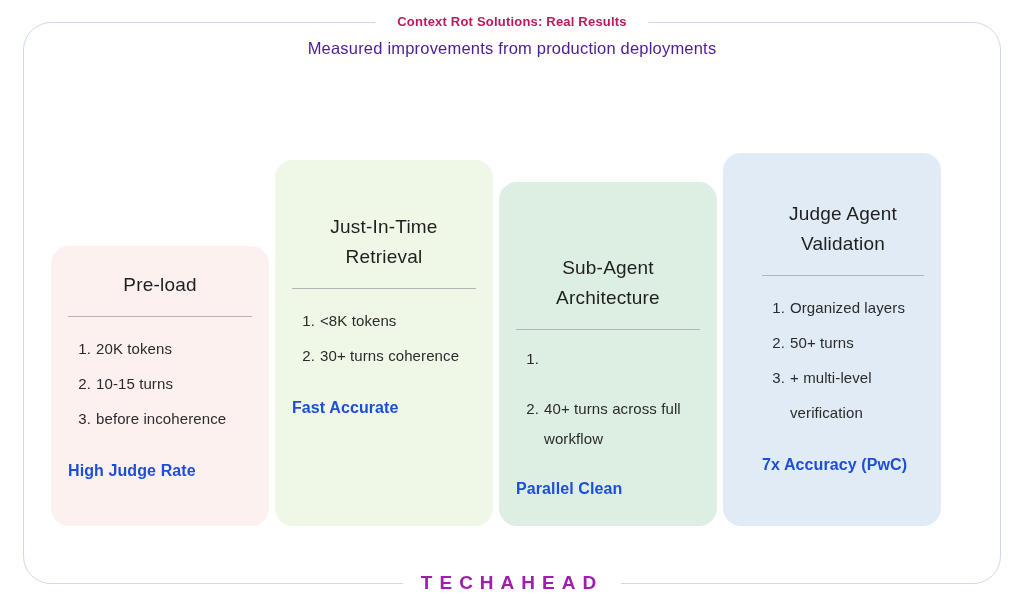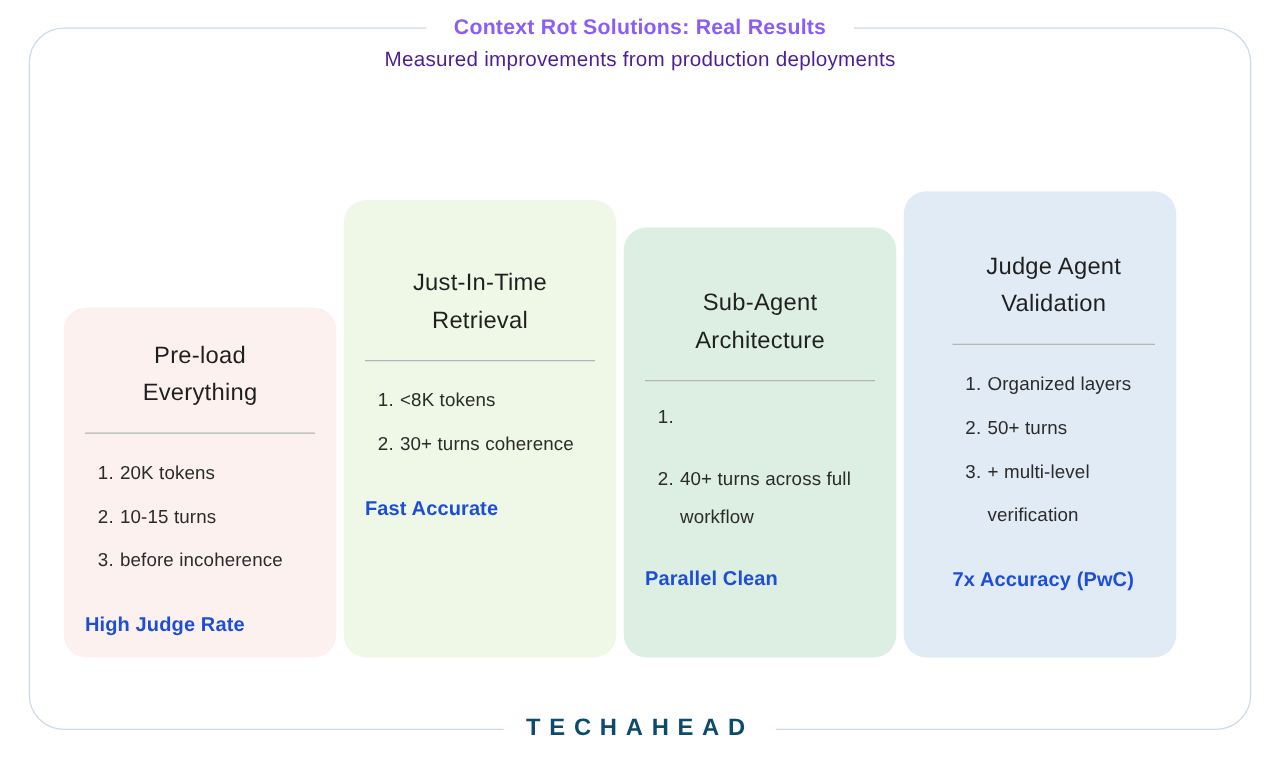--- a/index.html
+++ b/index.html
@@ -29,23 +29,23 @@
     background: #ffffff;
   }
   .main-title {
     position: absolute;
     top: -12px;
     left: 50%;
     transform: translateX(-50%);
     background: #ffffff;
     padding: 0 22px;
     white-space: nowrap;
-    font-size: 17px;
+    font-size: 13px;
     font-weight: 700;
-    color: #8b5cf6;
+    color: #be185d;
     line-height: 22px;
     letter-spacing: 0.2px;
   }
   .subtitle {
     margin-top: 14px;
     text-align: center;
     font-size: 16.5px;
     font-weight: 400;
     color: #4c1d95;
     letter-spacing: 0.2px;
@@ -61,21 +61,21 @@
   }
   .card {
     width: 218px;
     box-sizing: border-box;
     border-radius: 18px;
     padding-left: 17px;
     padding-right: 17px;
   }
   .c1 { height: 280px; padding-top: 24px; }
   .c2 { height: 366px; padding-top: 52px; }
-  .c3 { height: 344px; padding-top: 46px; }
+  .c3 { height: 344px; padding-top: 71px; }
   .c4 { height: 373px; padding-top: 46px; padding-left: 39px; }
   .card-title {
     margin: 0;
     text-align: center;
     font-size: 19px;
     font-weight: 400;
     color: #1f1f1f;
     line-height: 30px;
     letter-spacing: 0.2px;
   }
@@ -136,21 +136,20 @@
 
     <div class="main-title">Context Rot Solutions: Real Results</div>
 
     <div class="subtitle">Measured improvements from production deployments</div>
 
     <div class="cards">
 
       <section class="card c1" style="background-color: rgb(253, 241, 240);">
         <h2 class="card-title">
           <span>Pre-load</span>
-          <span>Everything</span>
         </h2>
         <hr class="card-divider" style="border-top-color: rgb(181, 181, 181);">
         <ol class="card-list">
           <li>
             <span class="num">1.</span>
             <span class="txt">20K tokens</span>
           </li>
           <li>
             <span class="num">2.</span>
             <span class="txt">10-15 turns</span>
@@ -218,15 +217,15 @@
           <li>
             <span class="num">3.</span>
             <span class="txt">+ multi-level verification</span>
           </li>
         </ol>
         <div class="card-footer">7x Accuracy (PwC)</div>
       </section>
 
     </div>
 
-    <div class="brand" style="color: #0c4a6e;">TECHAHEAD</div>
+    <div class="brand" style="color: #a21caf;">TECHAHEAD</div>
   </div>
 </div>
 
 </body></html>

